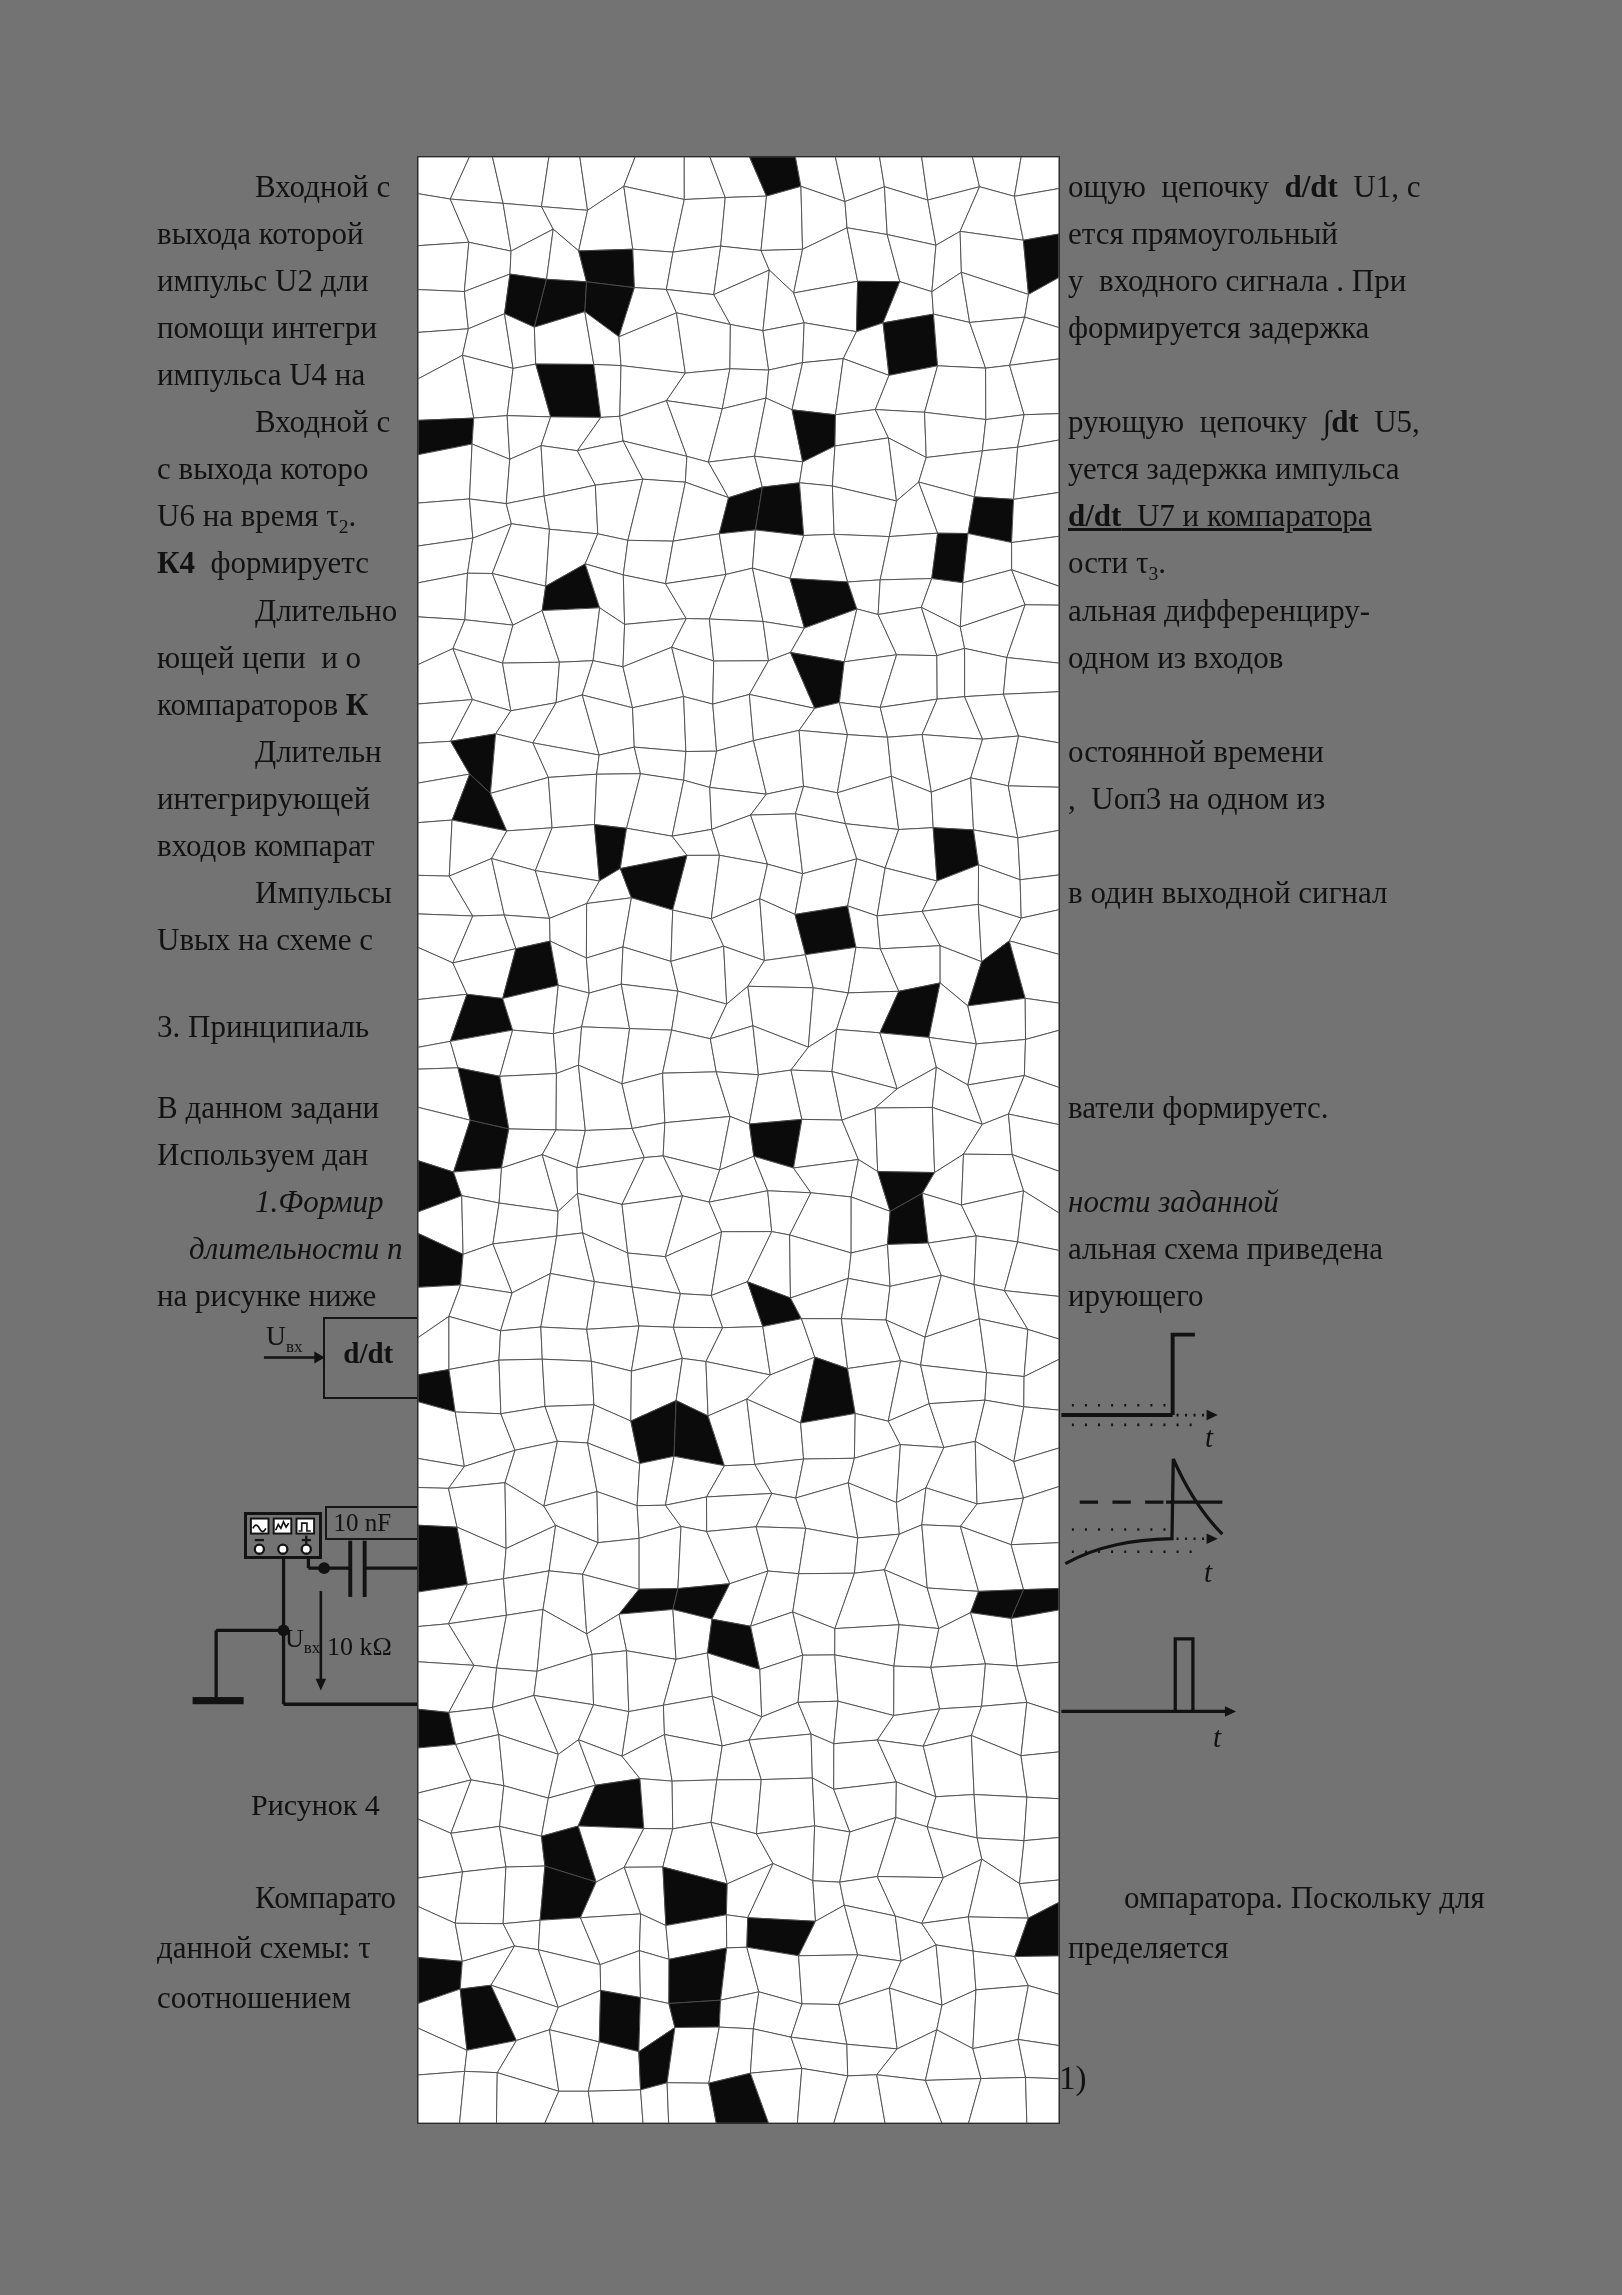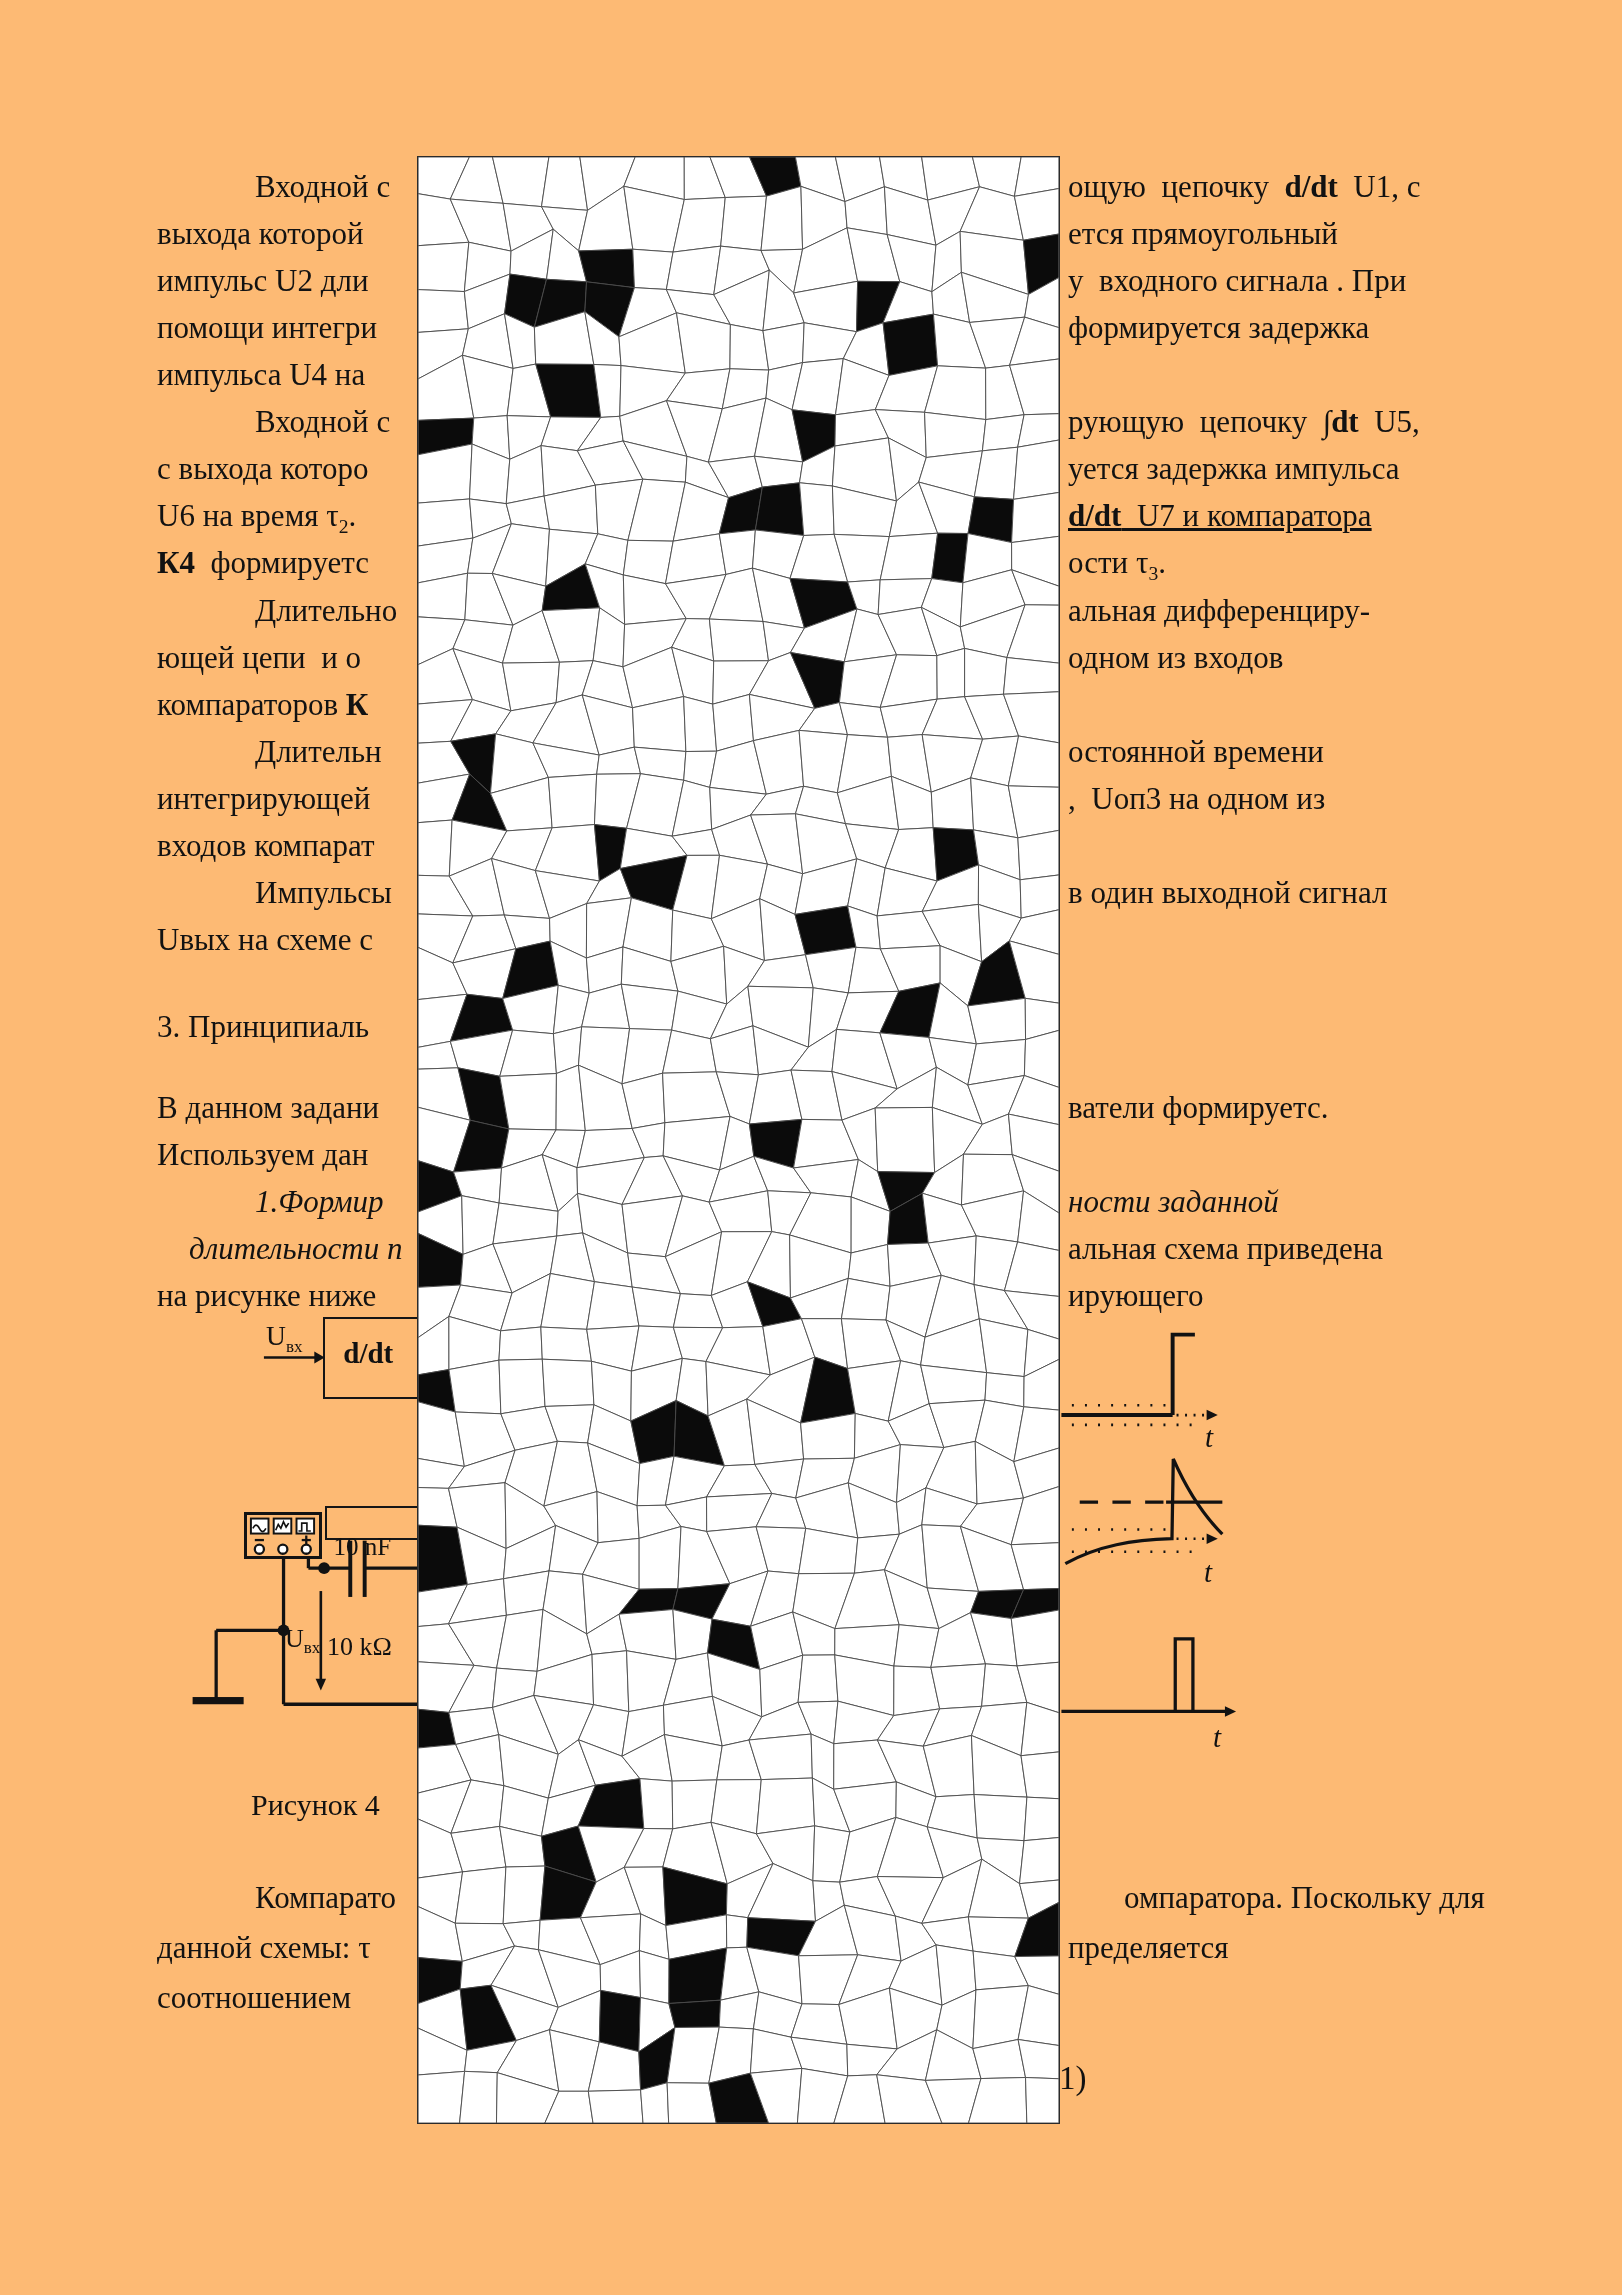--- a/index.html
+++ b/index.html
@@ -1,26 +1,26 @@
 <!DOCTYPE html>
 <html style="font-size:10.5px"><head>
 <meta charset="utf-8">
 <style>
   html,body{margin:0;padding:0;background:#fff;}
-  #page{position:relative;width:1623px;height:2295px;background:#fdba74;overflow:hidden;
+  #page{position:relative;width:1623px;height:2295px;background:#737373;overflow:hidden;
         font-family:"Liberation Serif","DejaVu Serif",serif;color:#111;}
   .trow{position:absolute;font-size:31px;line-height:37px;white-space:pre;color:#121212;}
   .trow sub{font-size:19.6px;}
   .lbl{position:absolute;color:#101010;}
   .lbl sub{font-size:17px;}
   #ddt-box{position:absolute;left:323px;top:1317px;width:111px;height:82px;border:2.6px solid #151515;box-sizing:border-box;}
   #ddt-box span{position:absolute;left:18.3px;top:18.3px;font-size:29px;font-weight:bold;}
   #gen-box{position:absolute;left:244px;top:1512px;width:78px;height:47px;border:3.3px solid #131313;box-sizing:border-box;}
   #nf-box{position:absolute;left:325px;top:1506px;width:98px;height:34px;border:2px solid #161616;box-sizing:border-box;}
-  #nf-box span{position:absolute;left:6.5px;top:1.3px;font-size:25px;margin-top:24px;}
+  #nf-box span{position:absolute;left:6.5px;top:1.3px;font-size:25px;}
   #kohm-lbl{left:327px;top:1632px;font-size:26px;}
   #uin-top{left:266px;top:1320px;font-size:27.5px;}
   #uin-src{left:285px;top:1624px;font-size:26px;}
   .t-lbl{position:absolute;font-size:29px;font-style:italic;}
   #t1{left:1205px;top:1421px;}
   #t2{left:1204px;top:1556px;}
   #t3{left:1213px;top:1721px;}
   #caption{position:absolute;left:251px;top:1788px;font-size:30px;}
   #formula-num{position:absolute;left:1048px;top:2060px;font-size:33px;}
   #fig-svg{position:absolute;left:0;top:0;z-index:2;pointer-events:none;}

